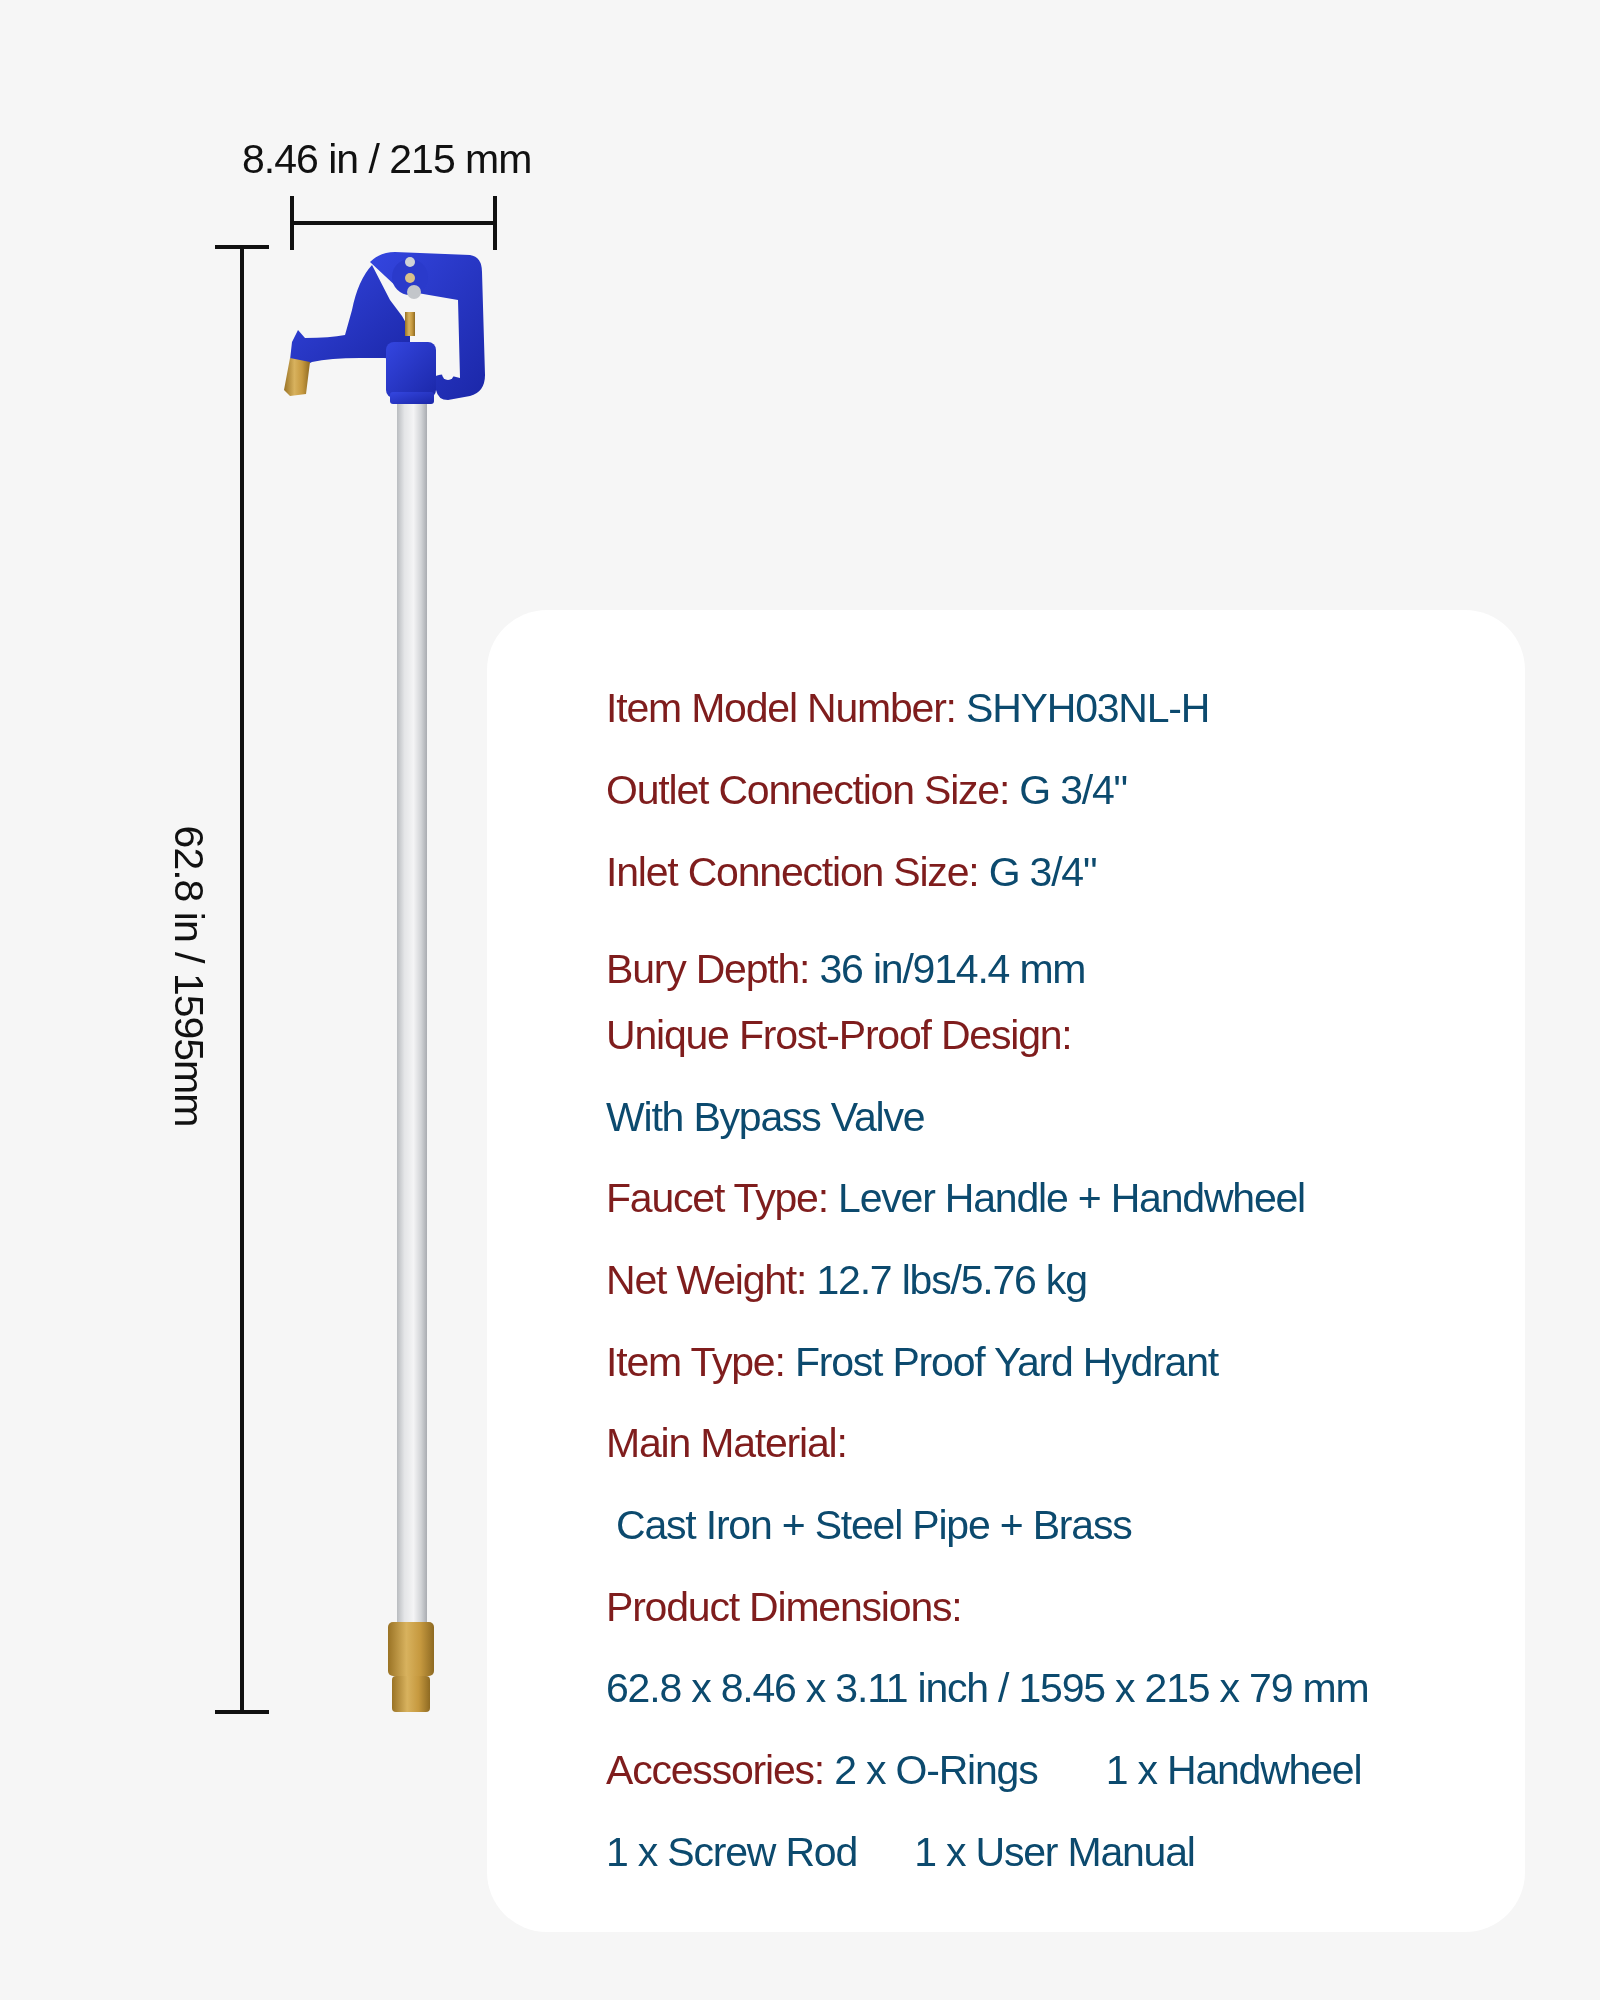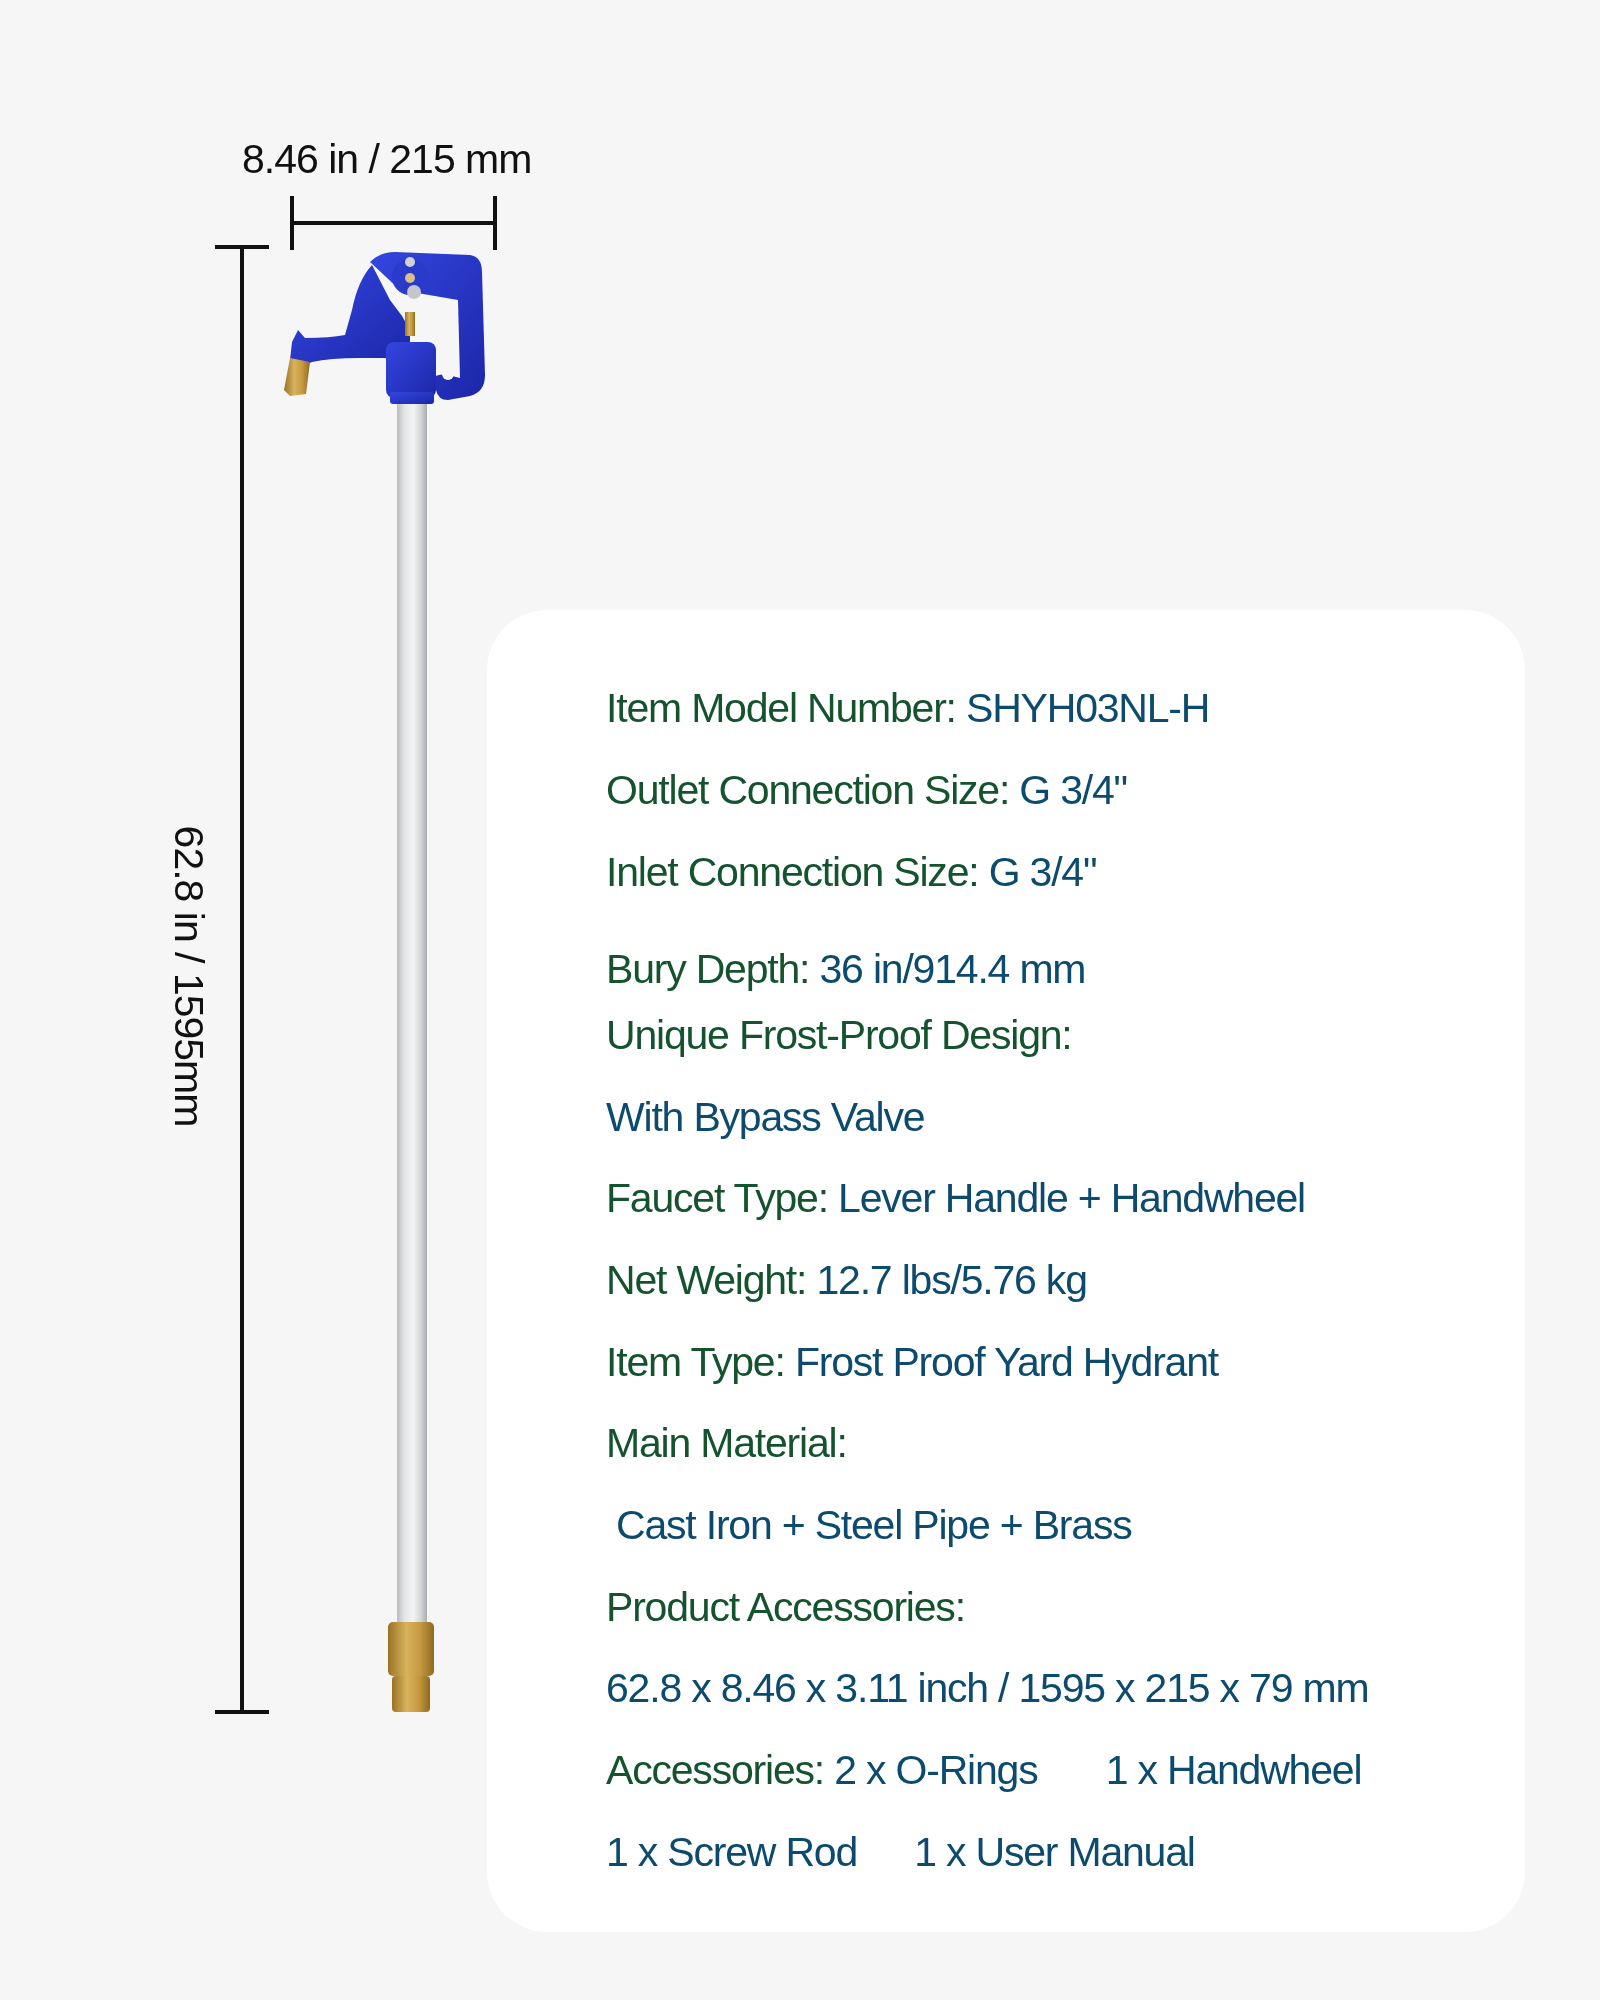--- a/index.html
+++ b/index.html
@@ -3,21 +3,21 @@
 <meta charset="utf-8">
 <style>
   html,body{margin:0;padding:0;}
   body{width:1600px;height:2000px;background:#f6f6f6;position:relative;overflow:hidden;font-family:"Liberation Sans","DejaVu Sans",sans-serif;}
   .dim-label{position:absolute;color:#111;font-size:41px;letter-spacing:-1px;white-space:nowrap;}
   .dim-top{left:242px;top:136px;}
   .dim-side{left:188px;top:976px;transform:translate(-50%,-50%) rotate(90deg);transform-origin:center center;}
   .line{position:absolute;background:#111;}
   .card{position:absolute;left:487px;top:610px;width:1038px;height:1322px;background:#fff;border-radius:60px;}
   .spec{position:absolute;left:606px;font-size:41px;letter-spacing:-1.2px;white-space:nowrap;color:#111;line-height:1;}
-  .spec .k{color:#14532d;}
+  .spec .k{color:#7f1d1d;}
   .spec .v{color:#0c4a6e;}
   .spec .v.gap{margin-left:58px;}
   .product{position:absolute;left:0;top:0;}
 </style>
 </head>
 <body>
 
 <div class="dim-label dim-top">8.46 in / 215 mm</div>
 <div class="line" style="left:292px;top:221px;width:204px;height:4px;"></div>
 <div class="line" style="left:290px;top:196px;width:4px;height:54px;"></div>
@@ -112,21 +112,21 @@
   <span class="k">Item Type:</span>
   <span class="v">Frost Proof Yard Hydrant</span>
 </div>
 <div class="spec" style="top:1423px;">
   <span class="k">Main Material:</span>
 </div>
 <div class="spec" style="top:1505px;left:616px;">
   <span class="v">Cast Iron + Steel Pipe + Brass</span>
 </div>
 <div class="spec" style="top:1587px;">
-  <span class="k">Product Accessories:</span>
+  <span class="k">Product Dimensions:</span>
 </div>
 <div class="spec" style="top:1668px;">
   <span class="v">62.8 x 8.46 x 3.11 inch / 1595 x 215 x 79 mm</span>
 </div>
 <div class="spec" style="top:1750px;">
   <span class="k">Accessories:</span>
   <span class="v">2 x O-Rings</span>
   <span class="v gap">1 x Handwheel</span>
 </div>
 <div class="spec" style="top:1832px;">

